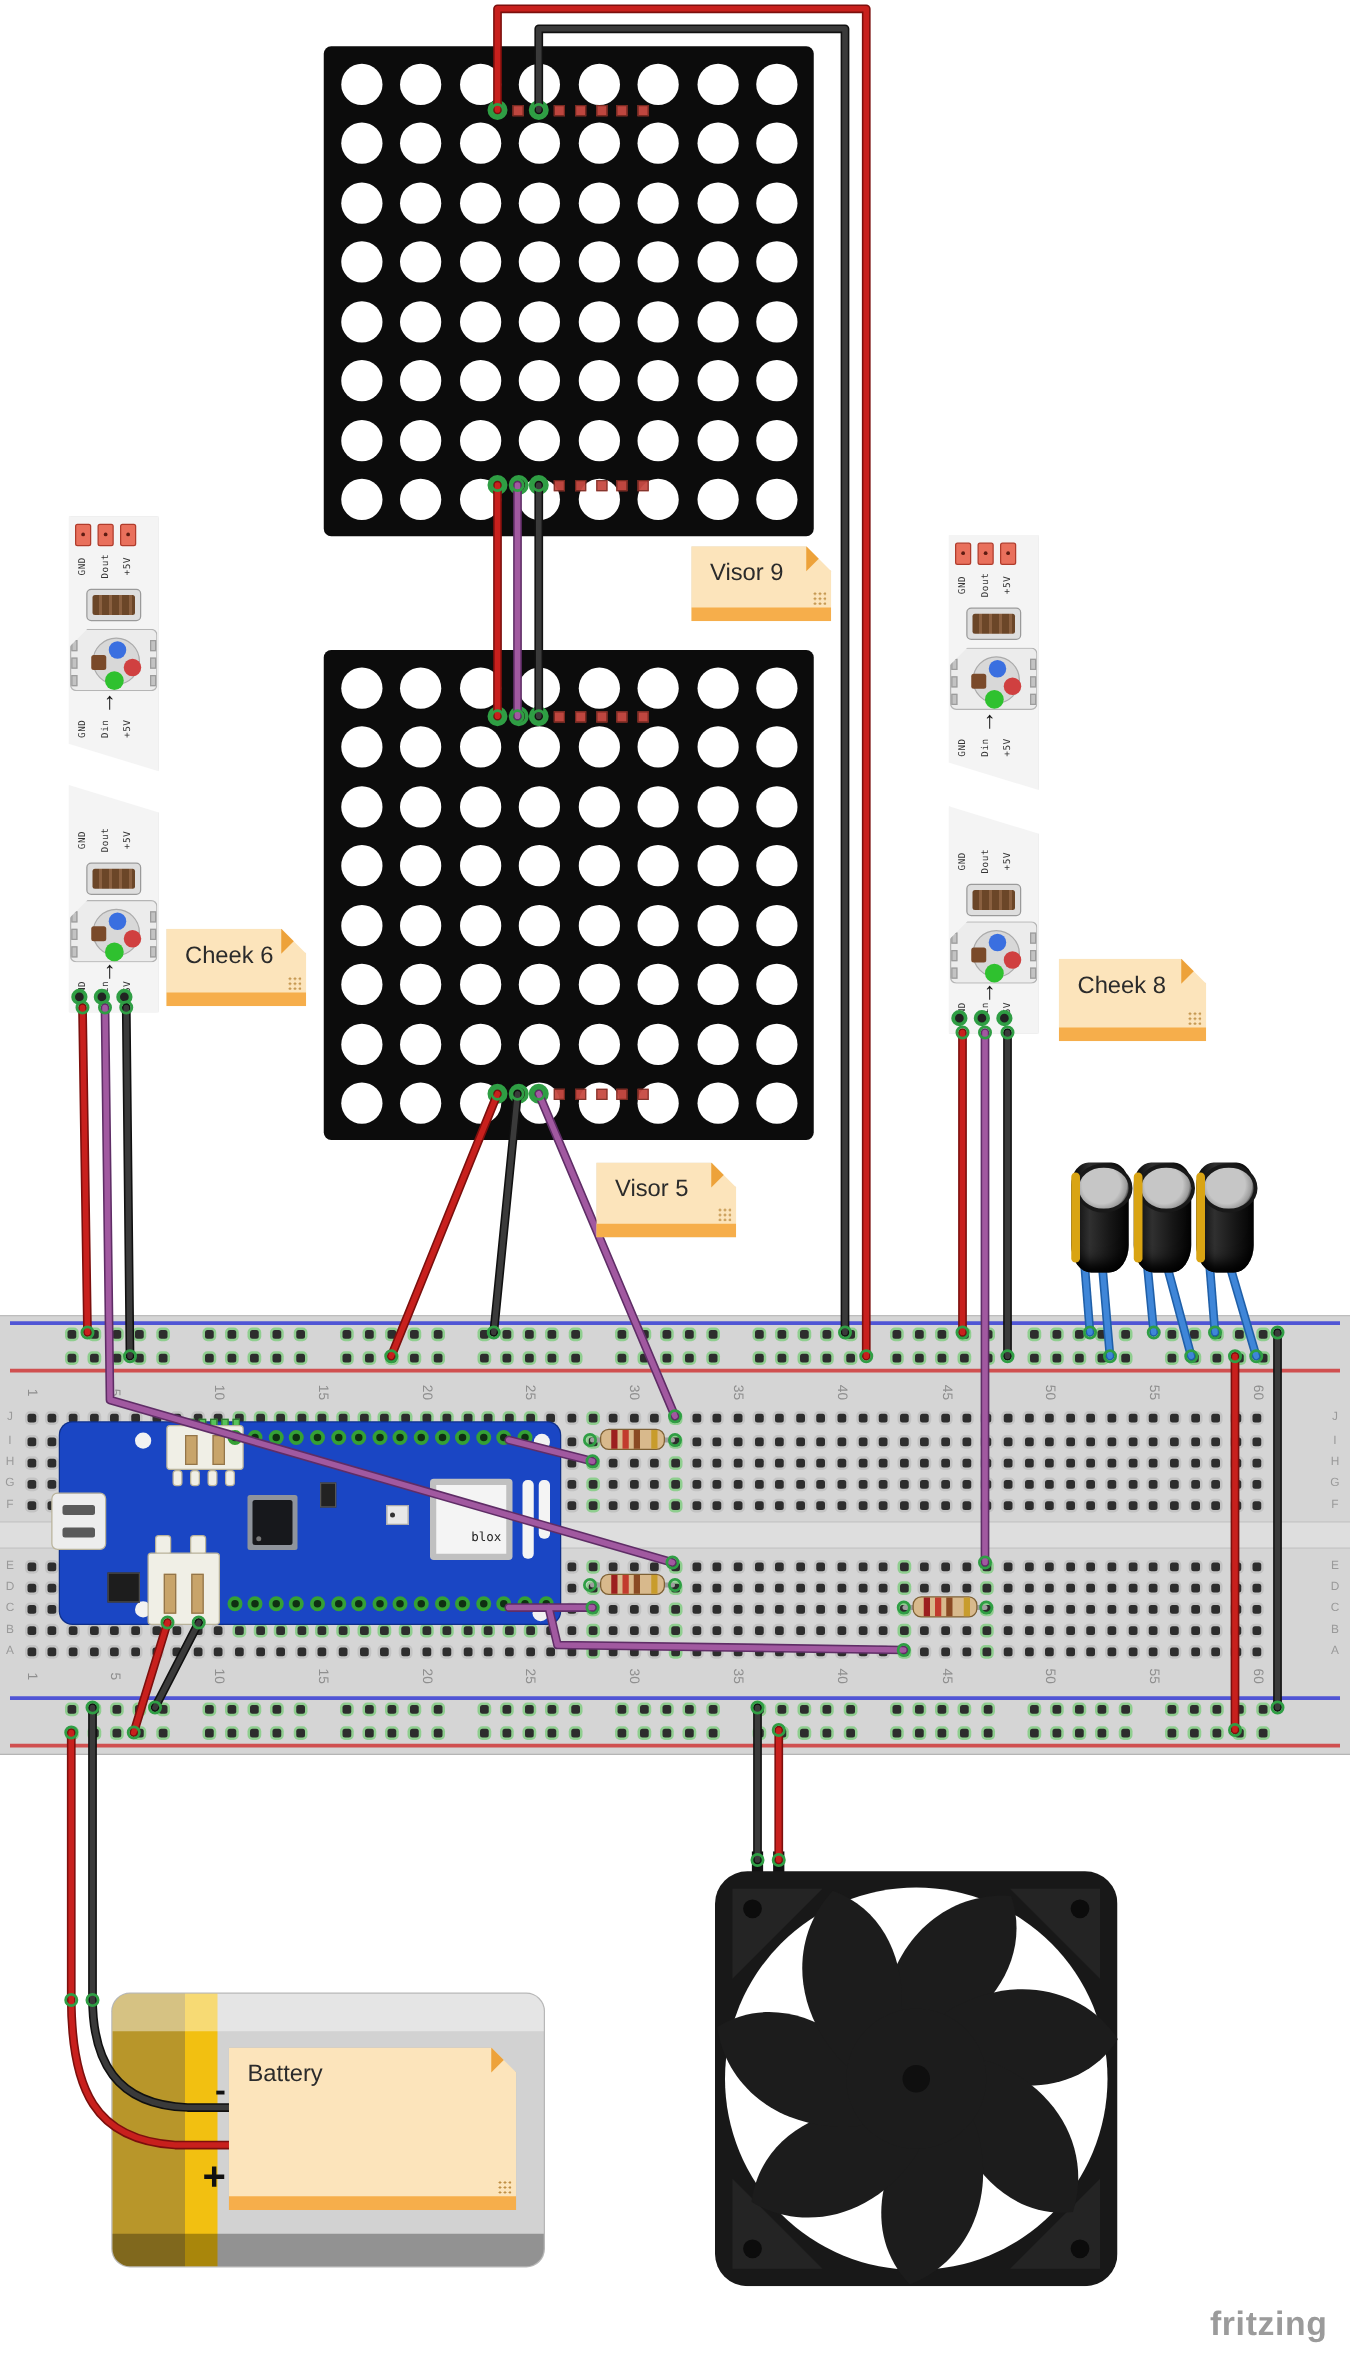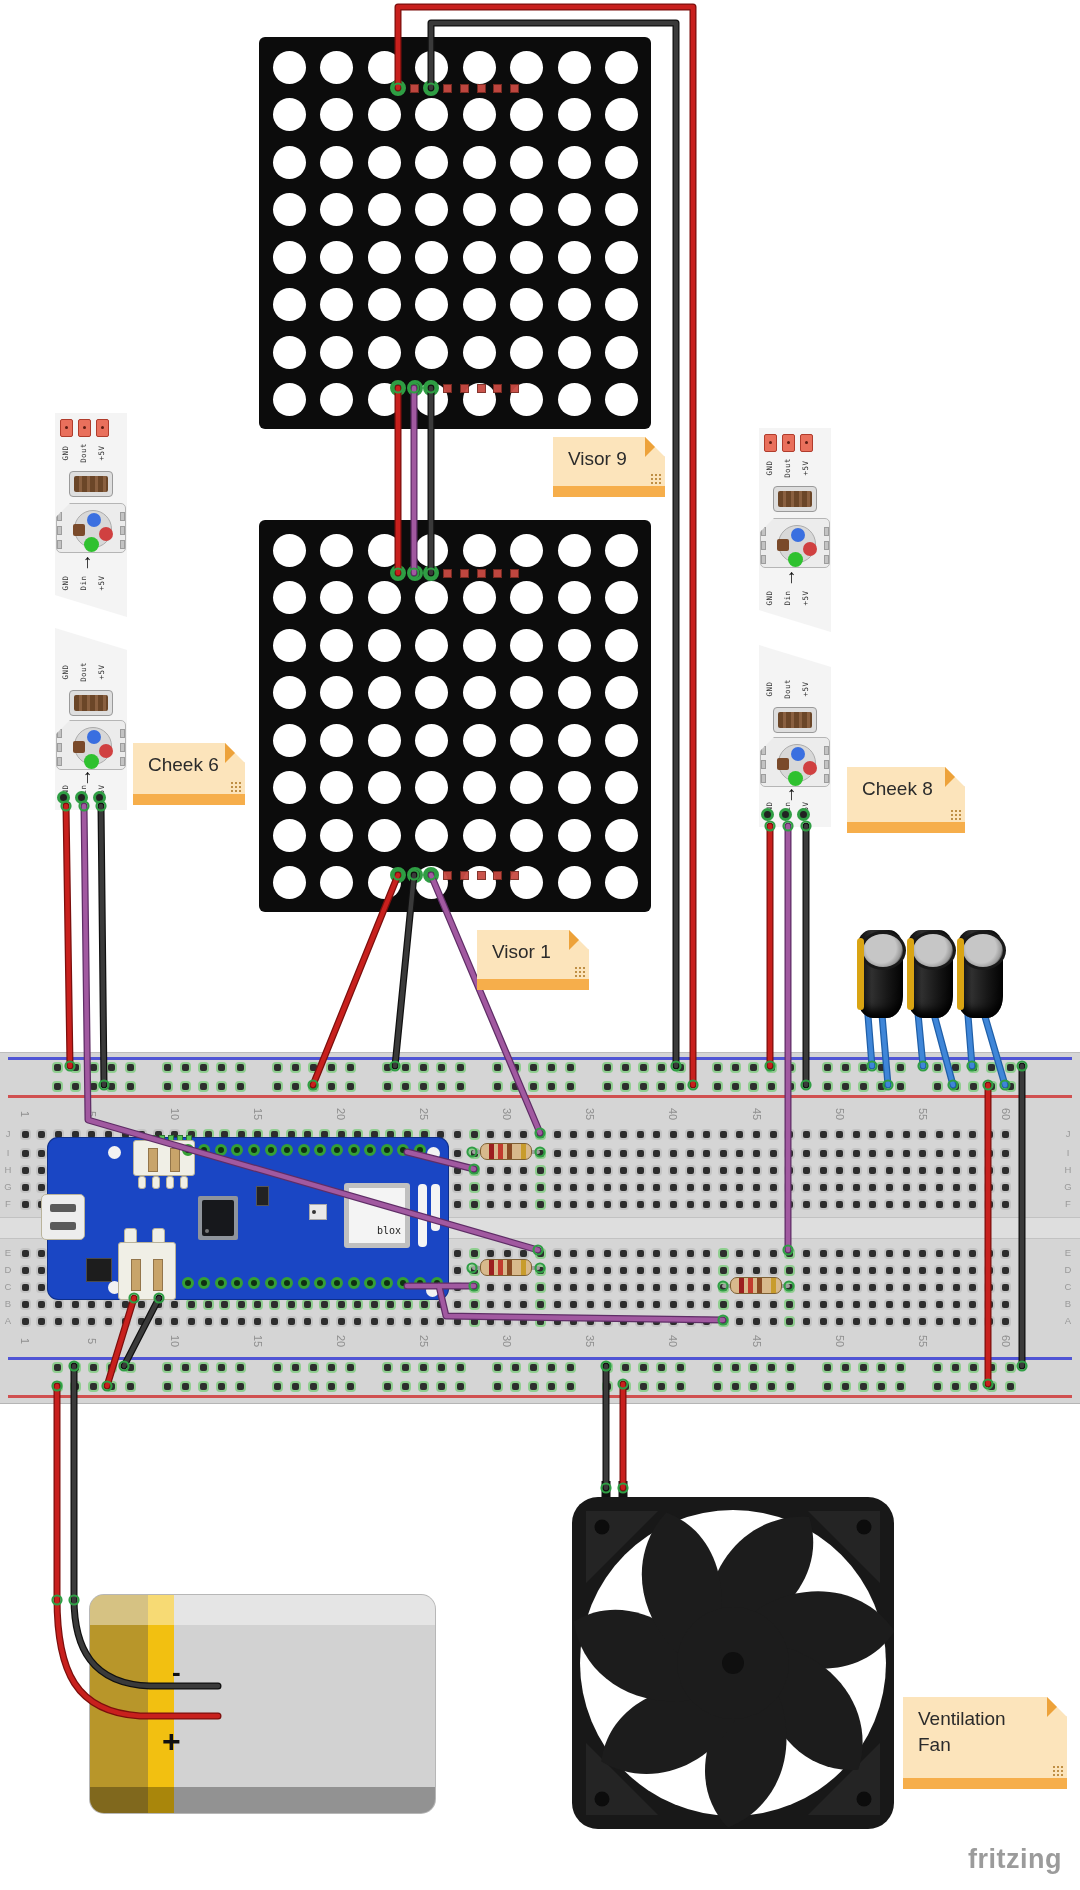--- a/index.html
+++ b/index.html
@@ -1176,40 +1176,40 @@
   </svg>
 
   <div class="note" style="left:553px;top:437px;width:112px;height:60px;">
     <div class="fold"></div>
       <span class="txt">Visor 9</span>
       <div class="bar"></div>
       <div class="dots"></div>
   </div>
   <div class="note" style="left:477px;top:930px;width:112px;height:60px;">
     <div class="fold"></div>
-      <span class="txt">Visor 1</span>
+      <span class="txt">Visor 5</span>
       <div class="bar"></div>
       <div class="dots"></div>
   </div>
   <div class="note" style="left:133px;top:743px;width:112px;height:62px;">
     <div class="fold"></div>
       <span class="txt">Cheek 6</span>
       <div class="bar"></div>
       <div class="dots"></div>
   </div>
   <div class="note" style="left:847px;top:767px;width:118px;height:66px;">
     <div class="fold"></div>
       <span class="txt">Cheek 8</span>
       <div class="bar"></div>
       <div class="dots"></div>
   </div>
-  <div class="note" style="left:903px;top:1697px;width:164px;height:92px;">
+  <div class="note" style="left:183px;top:1638px;width:230px;height:130px;">
     <div class="fold"></div>
-    <span class="txt"><span>Ventilation</span><br><span>Fan</span></span>
-    <div class="bar"></div>
+      <span class="txt">Battery</span>
+      <div class="bar"></div>
       <div class="dots"></div>
   </div>
 
   <div id="wm">fritzing</div>
 
   <svg id="wires" width="1080" height="1890">
       <path d="M398,88 L398,7 L693,7 L693,1085" fill="none" stroke="#7c0f0d" stroke-width="7" stroke-linecap="round" stroke-linejoin="round"></path>
       <path d="M431,88 L431,23 L676,23 L676,1066" fill="none" stroke="#101010" stroke-width="7" stroke-linecap="round" stroke-linejoin="round"></path>
       <path d="M398,388 L398,573" fill="none" stroke="#7c0f0d" stroke-width="7" stroke-linecap="round" stroke-linejoin="round"></path>
       <path d="M414,388 L414,573" fill="none" stroke="#5f2d66" stroke-width="7" stroke-linecap="round" stroke-linejoin="round"></path>

